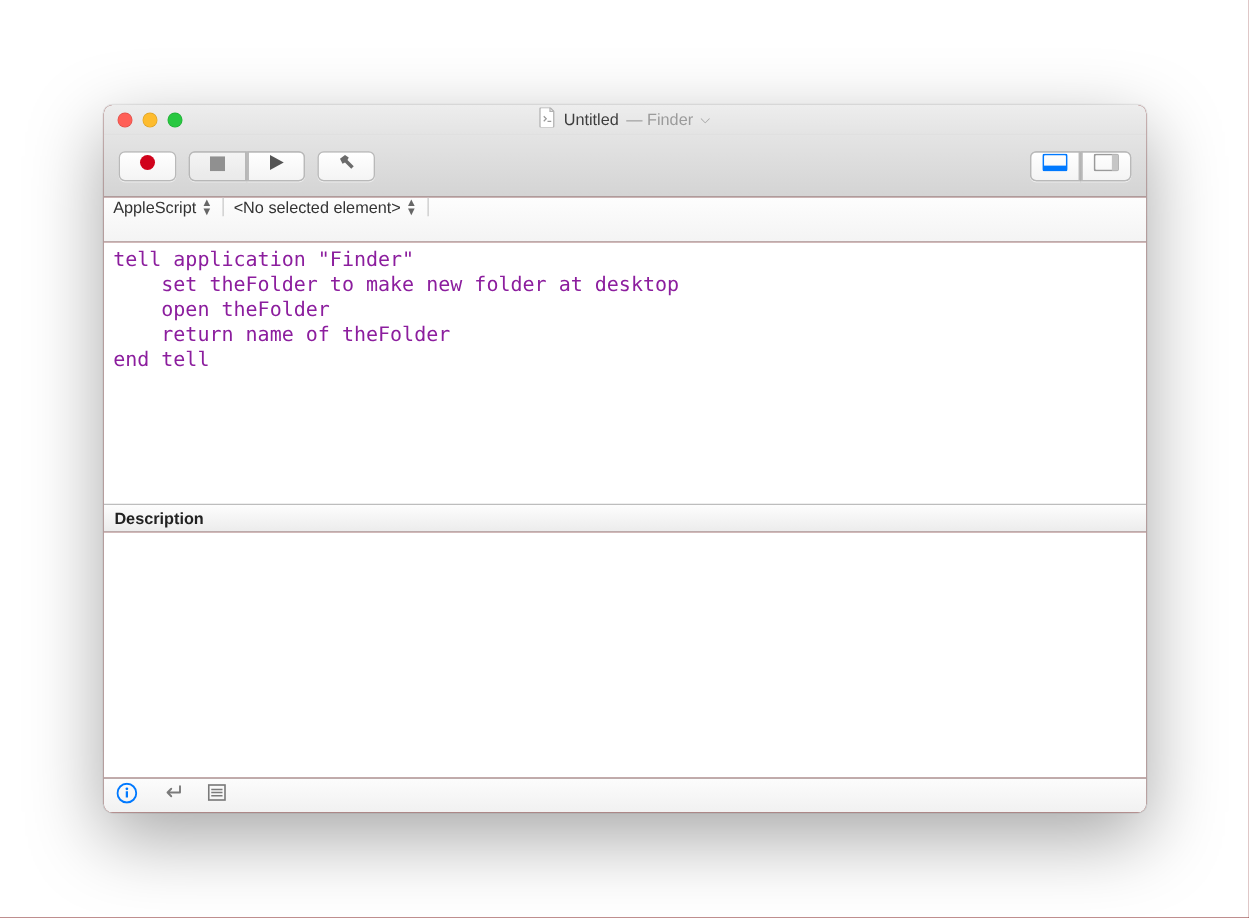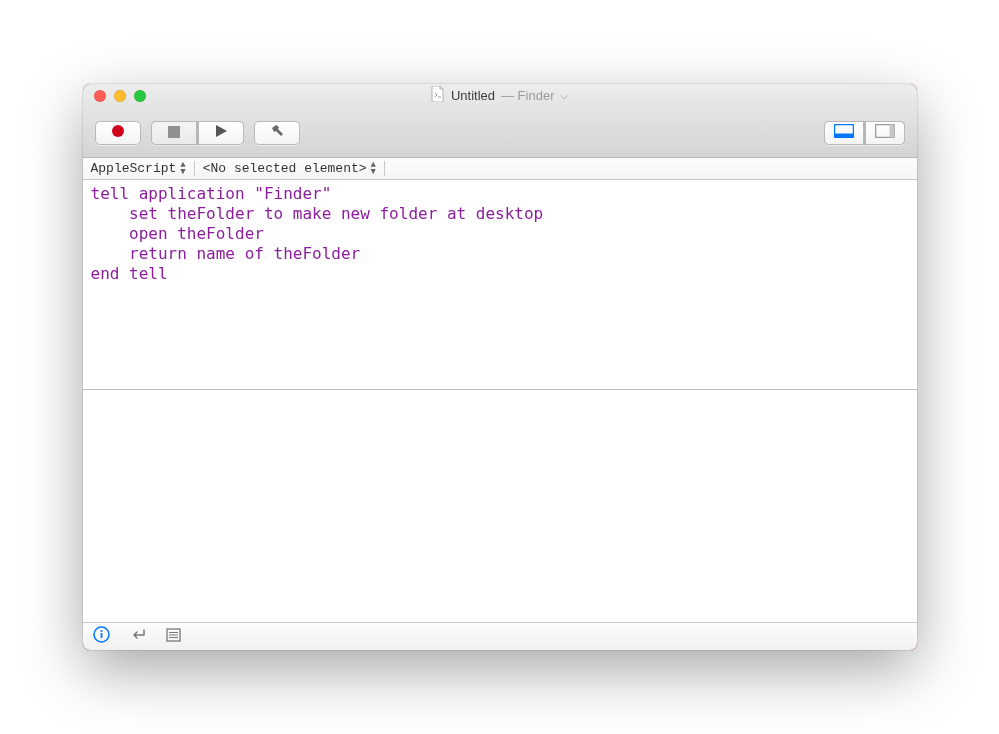--- a/index.html
+++ b/index.html
@@ -90,28 +90,27 @@
     }
     .tb-single {
       border-radius: 5px;
     }
     .tb-group .tb-btn:first-child { border-top-left-radius: 5px; border-bottom-left-radius: 5px; }
     .tb-group .tb-btn:last-child  { border-top-right-radius: 5px; border-bottom-right-radius: 5px; }
     .tb-btn.disabled { opacity: 0.85; }
     .tb-btn svg, .tb-btn .glyph { pointer-events: none; }
     .spacer { flex: 1; }
     .nav-bar {
-      height: 22px;
+      height: 36px;
       background: linear-gradient(#fdfdfd,#f4f4f4);
       border-bottom: 1px solid #c8c8c8;
       display: flex;
-      align-items: center;
+      align-items: flex-start;
       font-size: 13px;
       color: #333;
-      font-family: Liberation Mono, monospace;
     }
     .nav-item {
       display: flex;
       align-items: center;
       padding: 0 8px;
       border-right: 1px solid #c8c8c8;
       gap: 4px;
     }
     .nav-item .arrows { color: #666; font-size: 9px; line-height: 7px; display:flex; flex-direction:column; }
     .editor {
@@ -253,20 +252,23 @@
         </span>
     </div>
   </div>
 
   <div class="editor">tell application "Finder"
     set theFolder to make new folder at desktop
     open theFolder
     return name of theFolder
 end tell</div>
 
+  <div class="desc-header">
+    <span>Description</span>
+  </div>
   <div class="desc-body"></div>
 
   <div class="status-bar">
     <div class="status-icon info">
       <span>
         <svg width="17" height="17" viewBox="0 0 17 17">
             <circle cx="8.5" cy="8.5" r="7.5" fill="none" stroke="#0079ff" stroke-width="1.5"></circle>
             <circle cx="8.5" cy="5" r="1.1" fill="#0079ff"></circle>
             <rect x="7.6" y="7" width="1.8" height="5" fill="#0079ff"></rect>
           </svg>

